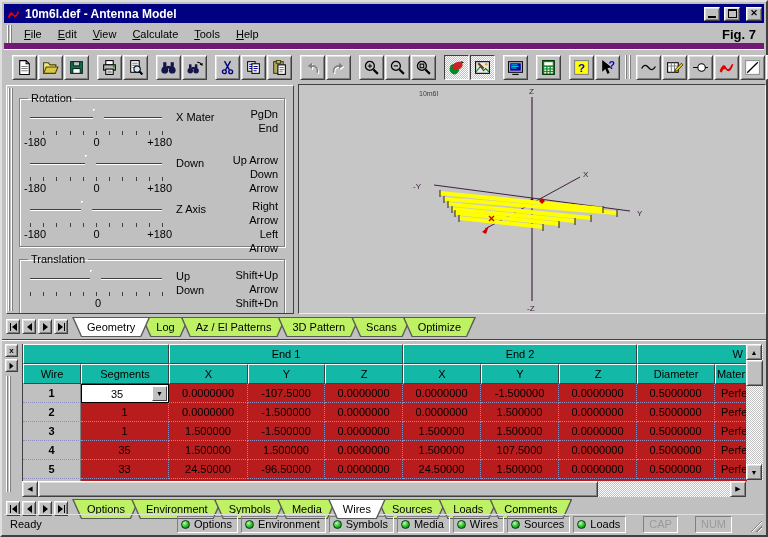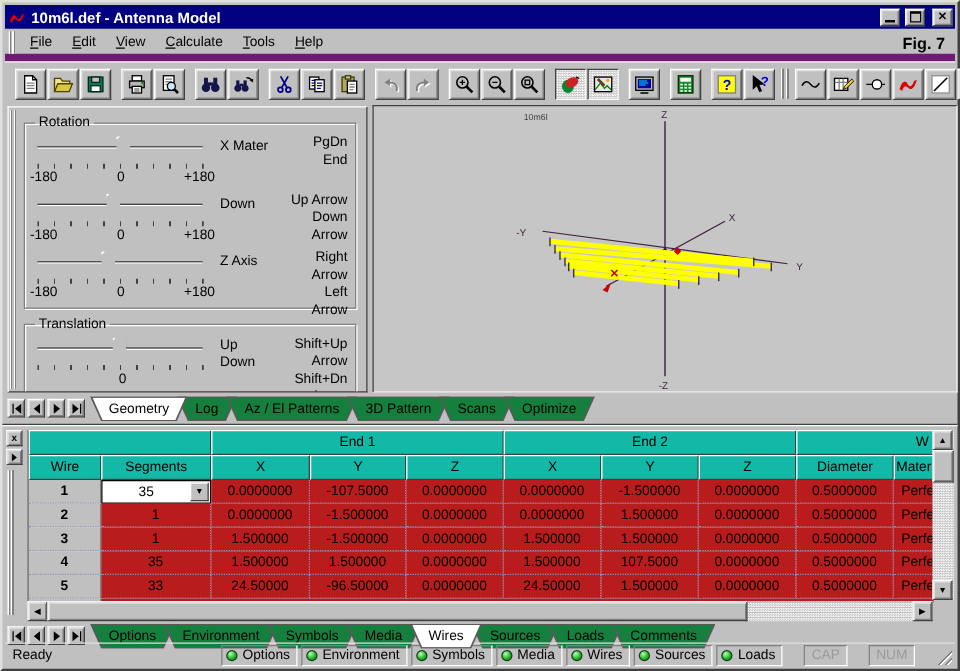--- a/index.html
+++ b/index.html
@@ -46,21 +46,21 @@
 .tabbar{position:absolute;left:2px;right:2px;height:22px;display:flex;align-items:flex-start;padding-top:1px}
 #toptabs{top:314px}
 #bottabs{top:496px}
 .navs{display:flex;gap:2px;margin:2px 4px 0 2px;flex:none}
 .nb{width:14px;height:15px;display:flex;align-items:center;justify-content:center;gap:1px;border:1px solid;border-color:#fff #404040 #404040 #fff;box-shadow:inset 1px 1px 0 #dfdfdf,inset -1px -1px 0 #808080;background:#c0c0c0}
 .tl{width:0;height:0;border:4px solid transparent;border-right:5px solid #000;border-left:none}
 .tr{width:0;height:0;border:4px solid transparent;border-left:5px solid #000;border-right:none}
 .nbar{width:1px;height:8px;background:#000}
 .tab{height:20px;margin-left:-9px;background:#5a5a5a;clip-path:polygon(0 0,100% 0,calc(100% - 9px) 100%,9px 100%);padding:1px 2px;position:relative}
 .tab:first-of-type{margin-left:0}
-.tabface{display:flex;height:100%;align-items:center;padding:0 13px;background:#15803d;clip-path:polygon(0 0,100% 0,calc(100% - 8px) 100%,8px 100%);white-space:nowrap}
+.tabface{display:flex;height:100%;align-items:center;padding:0 13px;background:#bef264;clip-path:polygon(0 0,100% 0,calc(100% - 8px) 100%,8px 100%);white-space:nowrap}
 .tab.active{z-index:3}
 .tab.active .tabface{background:#fff}
 #divider{position:absolute;left:0;right:0;top:337px;height:2px;background:linear-gradient(#404040 0 1px,#fff 1px)}
 
 #xbtn{position:absolute;left:3px;top:342px;width:13px;height:13px;font-size:8px;font-weight:bold;display:flex;align-items:center;justify-content:center}
 #abtn{position:absolute;left:3px;top:357px;width:13px;height:13px;display:flex;align-items:center;justify-content:center}
 #stripgrip{position:absolute;left:4px;top:374px;width:6px;height:116px;background:linear-gradient(90deg,#fff 0 1px,#808080 1px 2px,#c0c0c0 2px 3px,#fff 3px 4px,#808080 4px 5px,#c0c0c0 5px)}
 #grid{position:absolute;left:20px;top:342px;display:grid;grid-template-columns:58px 88px 79px 77px 78px 78px 78px 78px 78px 32px;background:#fff;border-left:1px solid #404040}
 .hc{height:20px;background:#14b8a6;font-weight:normal;display:flex;align-items:center;justify-content:center;border-top:1px solid #fff;border-left:1px solid #fff;border-right:1px solid #404040;border-bottom:1px solid #404040;overflow:hidden;white-space:nowrap}
 .wcell{justify-content:flex-end;padding-right:3px}

